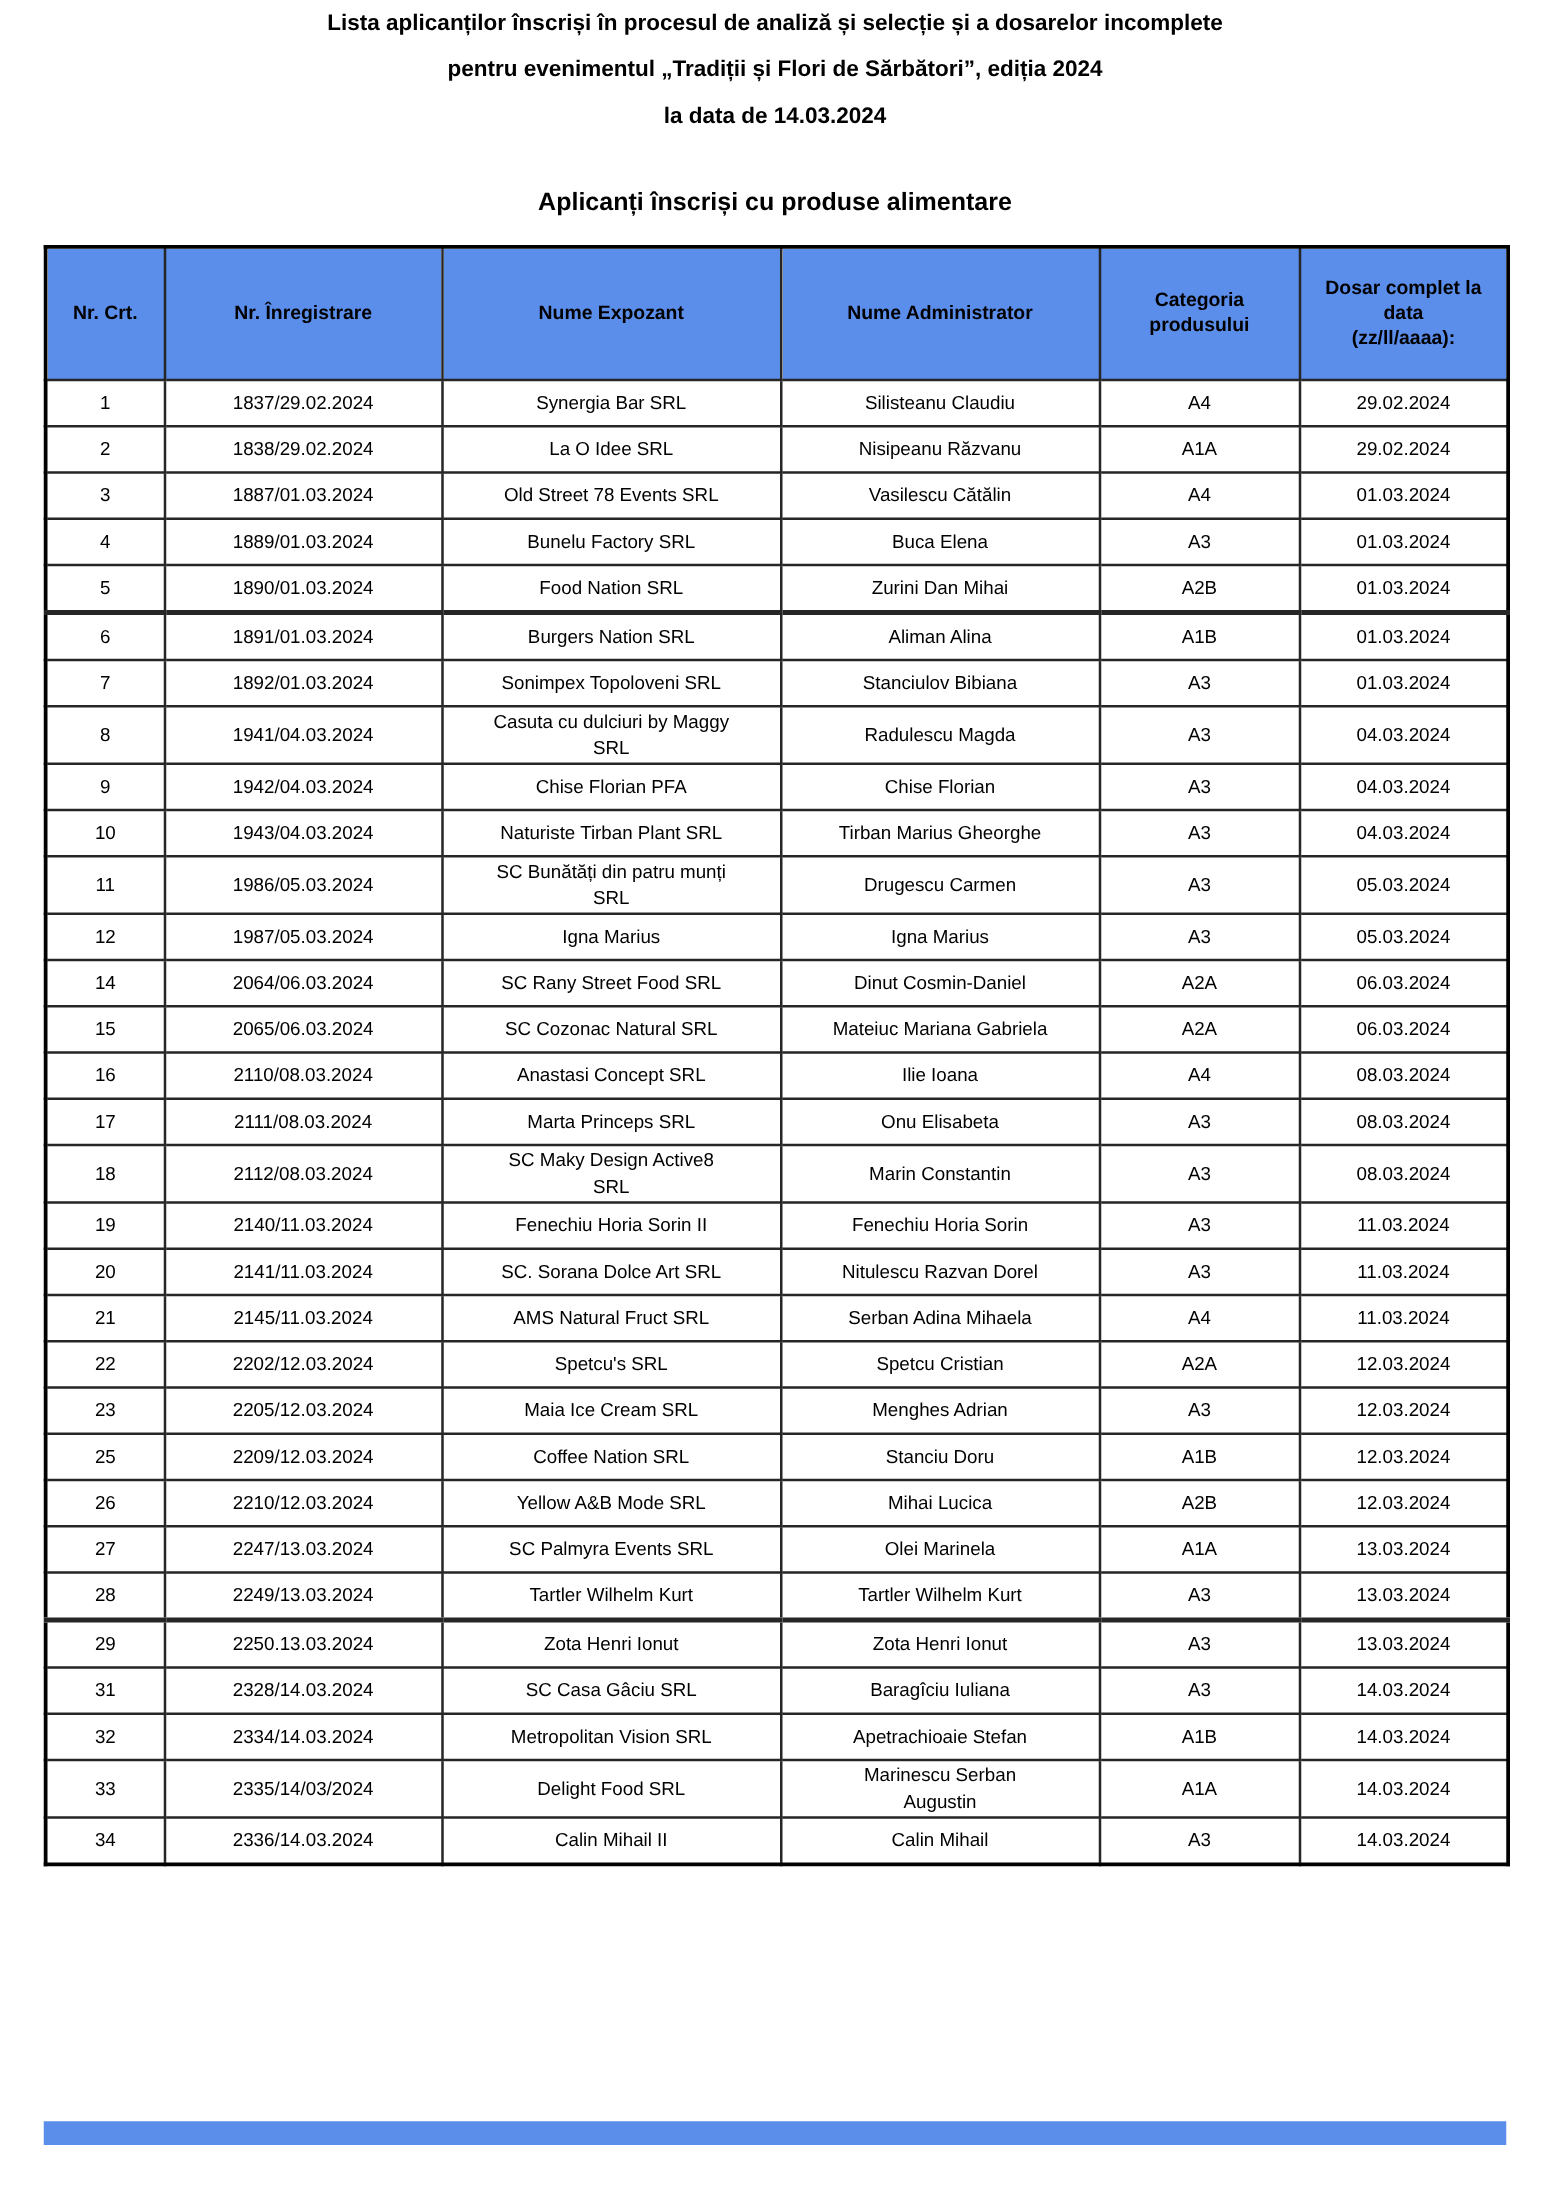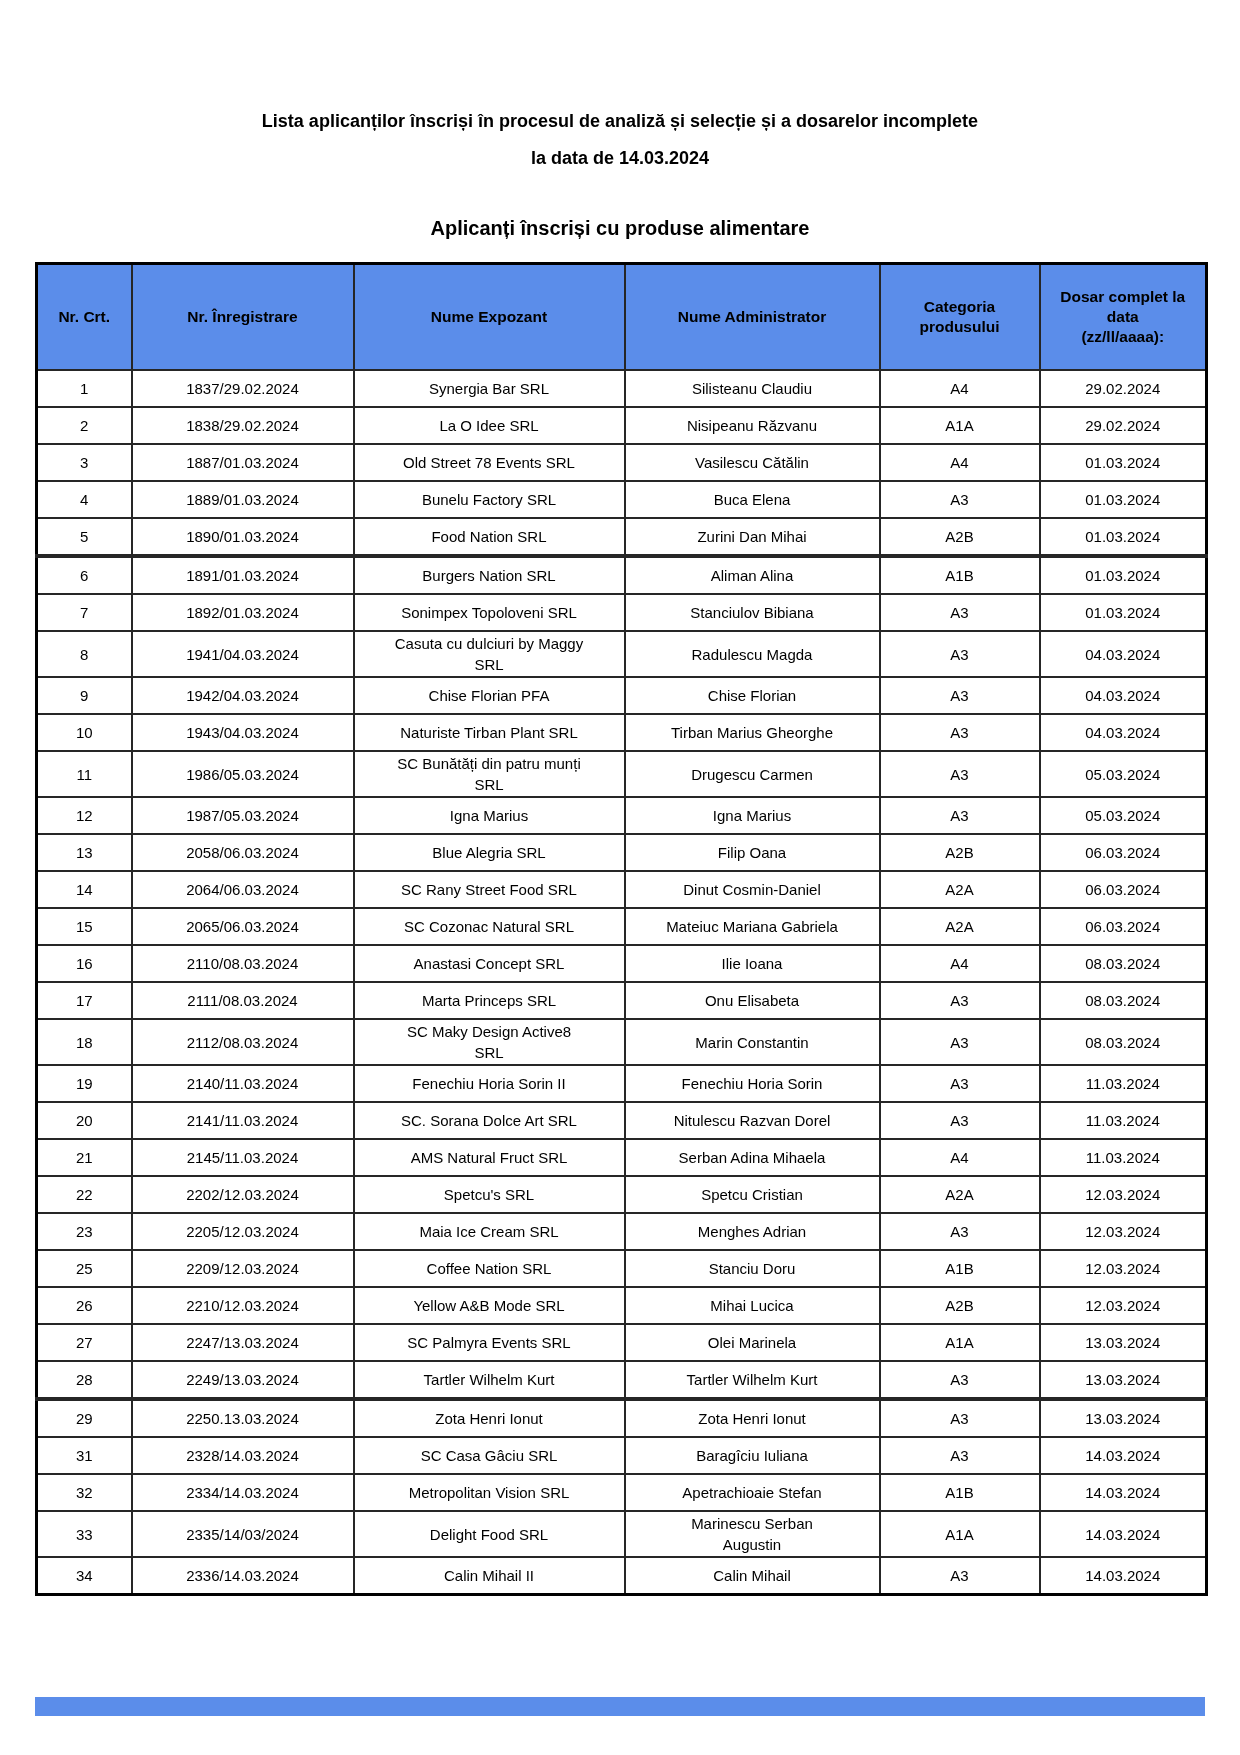--- a/index.html
+++ b/index.html
@@ -7,21 +7,20 @@
   .page {
     position: relative;
     width: 1240px;
     height: 1755px;
     background: #ffffff;
     font-family: "Liberation Sans", sans-serif;
     color: #000000;
     overflow: hidden;
   }
   .title-block {
-    padding-top: 103px;
     text-align: center;
     font-weight: bold;
     font-size: 18px;
     line-height: 37px;
   }
   .subtitle {
     margin-top: 39px;
     text-align: center;
     font-weight: bold;
     font-size: 20px;
@@ -72,20 +71,21 @@
     background: #5b8dea;
   }
 </style>
 </head>
 <body>
 
 <div class="page">
 
   <div class="title-block">
     <div>Lista aplicanților înscriși în procesul de analiză și selecție și a dosarelor incomplete</div>
+    <div>pentru evenimentul „Tradiții și Flori de Sărbători”, ediția 2024</div>
     <div>la data de 14.03.2024</div>
   </div>
 
   <div class="subtitle">Aplicanți înscriși cu produse alimentare</div>
 
   <div class="table-wrap">
     <table class="list">
       <colgroup>
         <col class="col-nr">
           <col class="col-reg">
@@ -200,28 +200,20 @@
           </tr>
           <tr>
             <td>12</td>
             <td>1987/05.03.2024</td>
             <td>Igna Marius</td>
             <td>Igna Marius</td>
             <td>A3</td>
             <td>05.03.2024</td>
           </tr>
           <tr>
-            <td>13</td>
-            <td>2058/06.03.2024</td>
-            <td>Blue Alegria SRL</td>
-            <td>Filip Oana</td>
-            <td>A2B</td>
-            <td>06.03.2024</td>
-          </tr>
-          <tr>
             <td>14</td>
             <td>2064/06.03.2024</td>
             <td>SC Rany Street Food SRL</td>
             <td>Dinut Cosmin-Daniel</td>
             <td>A2A</td>
             <td>06.03.2024</td>
           </tr>
           <tr>
             <td>15</td>
             <td>2065/06.03.2024</td>

